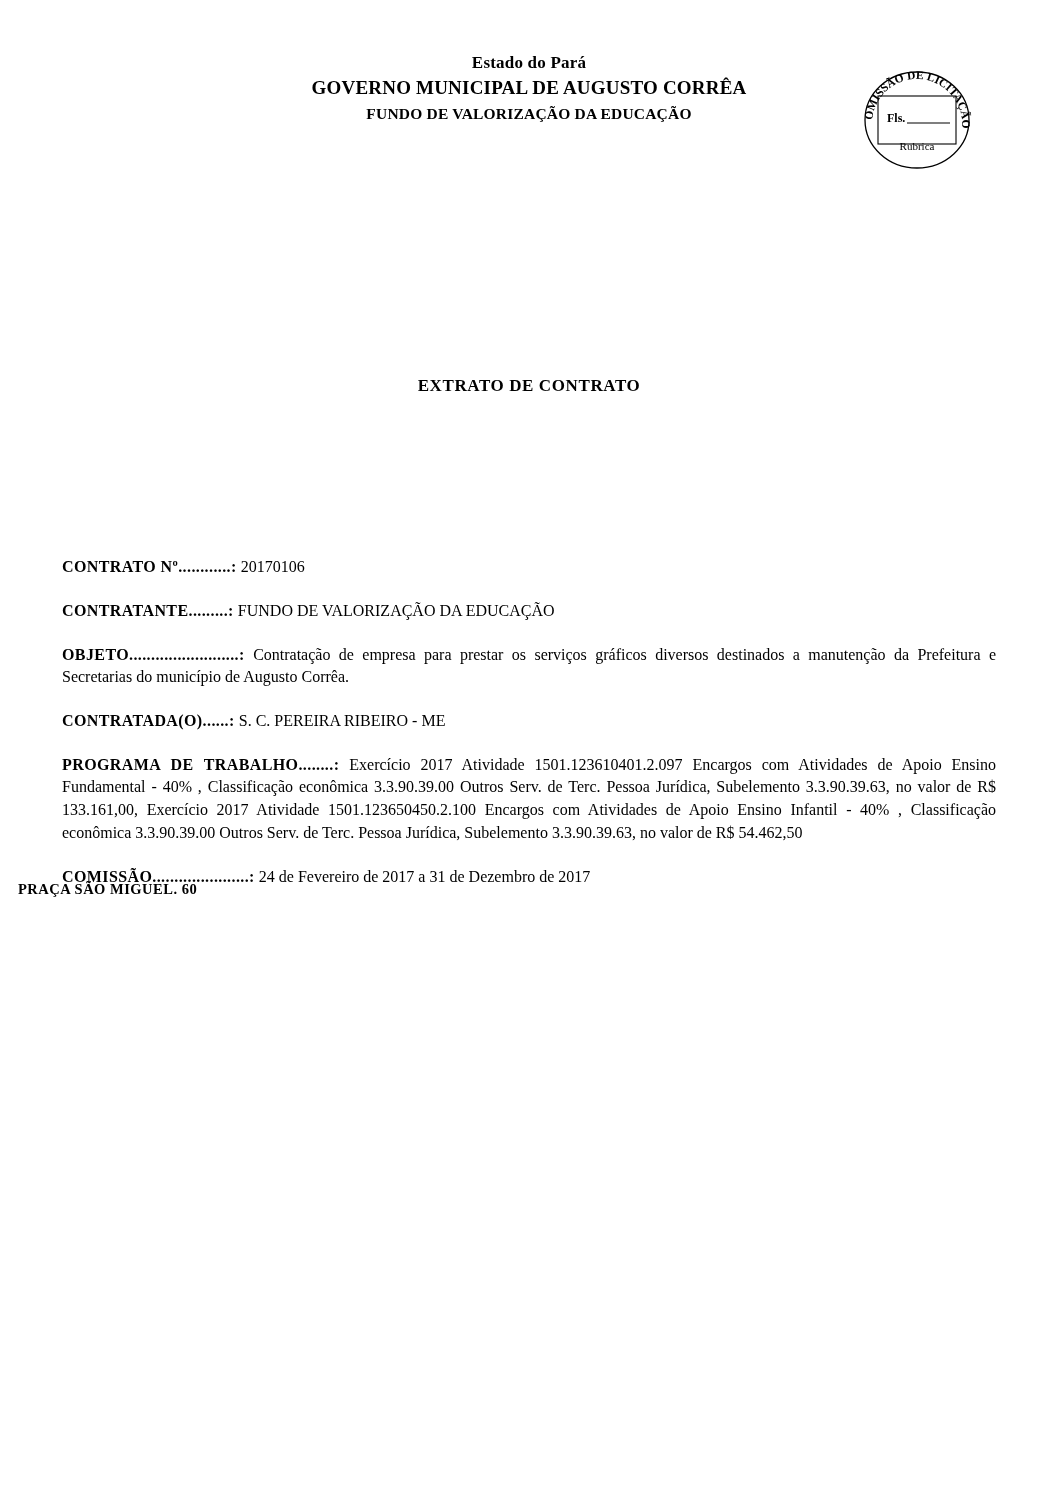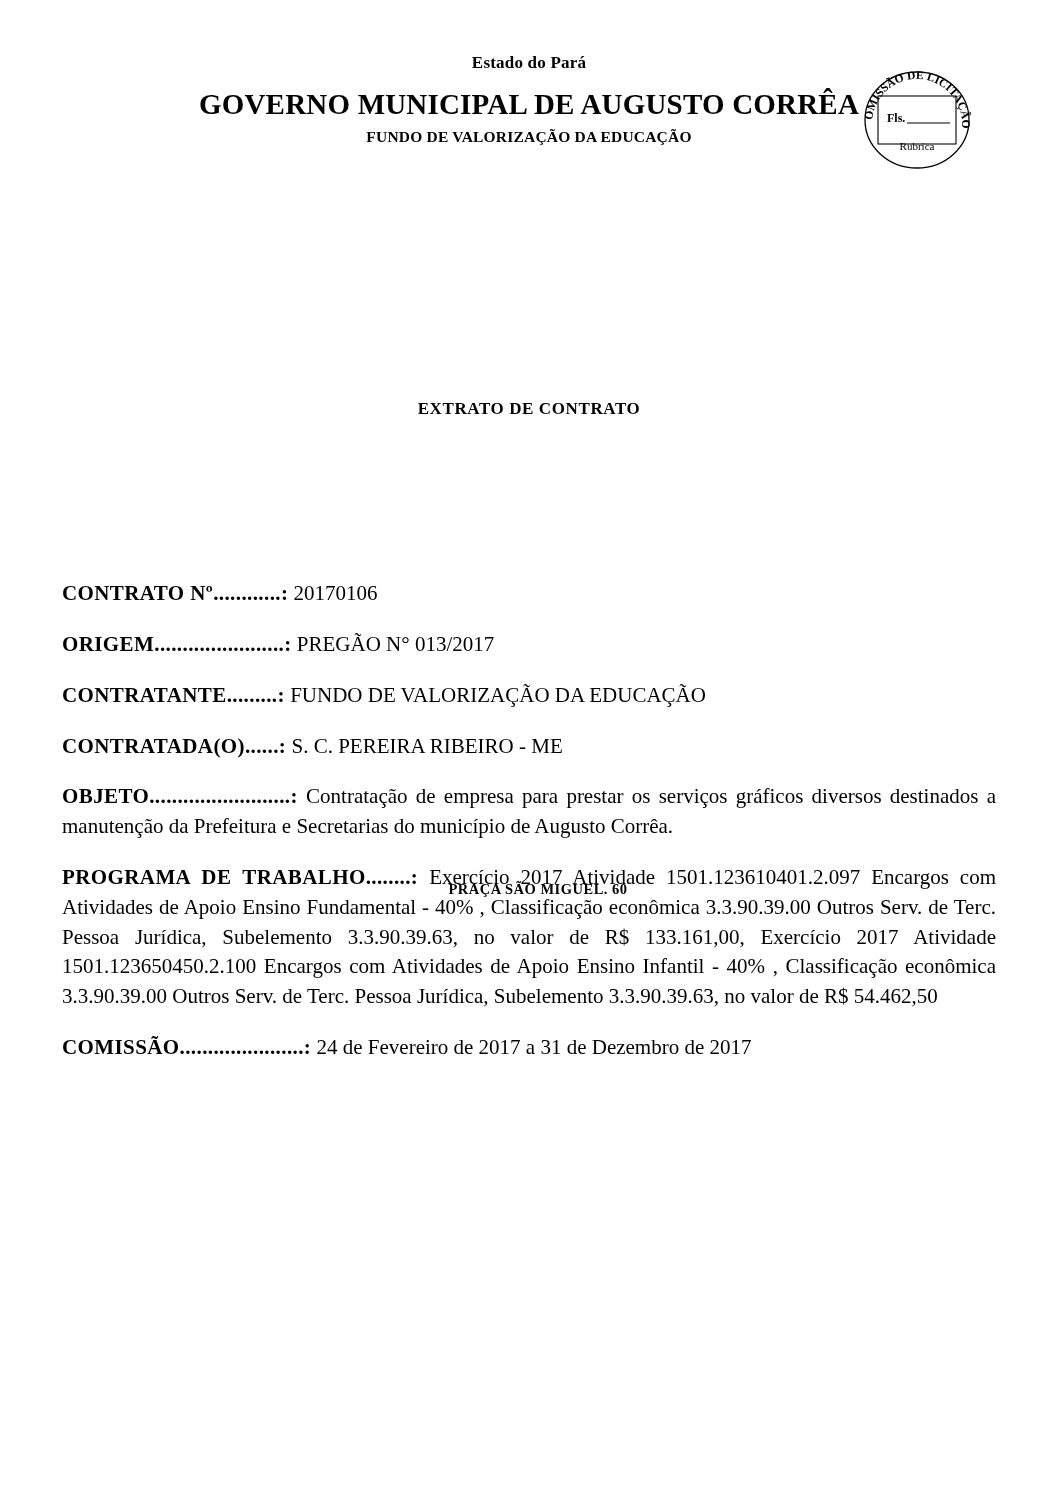--- a/index.html
+++ b/index.html
@@ -28,25 +28,25 @@
     position: relative;
     text-align: center;
   }
   .header .line1 {
     font-size: 17px;
     font-weight: bold;
     letter-spacing: 0.2px;
     line-height: 1.25;
   }
   .header .line2 {
-    font-size: 29px;
+    font-size: 19px;
     font-weight: bold;
     letter-spacing: 0.2px;
     line-height: 1.3;
-    margin-top: 13px;
+    margin-top: 3px;
   }
   .header .line3 {
     font-size: 15.5px;
     font-weight: bold;
     letter-spacing: 0.2px;
     line-height: 1.3;
     margin-top: 3px;
   }
 
   
@@ -64,21 +64,21 @@
     text-align: center;
     font-size: 17px;
     font-weight: bold;
     letter-spacing: 0.6px;
     margin-top: 252px;
   }
 
   
   .body {
     margin-top: 160px;
-    font-size: 21px;
+    font-size: 16px;
     line-height: 1.42;
   }
   .field {
     margin-bottom: 21px;
     text-align: justify;
   }
   .field .lbl {
     font-weight: bold;
     letter-spacing: 0.4px;
   }
@@ -90,21 +90,21 @@
     text-justify: inter-word;
   }
   .field.just .val { }
 
   
   .footer {
     position: absolute;
     left: 18px;
     right: 0;
     bottom: 172px;
-    text-align: center;
+    text-align: left;
     font-size: 14.5px;
     font-weight: bold;
     letter-spacing: 0.5px;
   }
 </style>
 </head>
 <body>
 
 <div class="page">
 
@@ -131,34 +131,31 @@
   </div>
 
   <div class="doc-title">EXTRATO DE CONTRATO</div>
 
   <div class="body">
 
     <p class="field">
       <span class="lbl">CONTRATO  Nº............:</span><span class="val"> 20170106</span>
     </p>
 
-    <p class="field">
-      <span class="lbl">ORIGEM.......................:</span><span class="val"> PREGÃO N° 013/2017</span>
-    </p>
 
     <p class="field">
       <span class="lbl">CONTRATANTE.........:</span><span class="val"> FUNDO DE VALORIZAÇÃO DA EDUCAÇÃO</span>
     </p>
 
+    <p class="field just">
+      <span class="lbl">OBJETO.........................:</span><span class="val"> Contratação de empresa para prestar os serviços gráficos diversos destinados a manutenção da Prefeitura e Secretarias do município de Augusto Corrêa.</span>
+    </p>
+
     <p class="field">
       <span class="lbl">CONTRATADA(O)......:</span><span class="val"> S. C. PEREIRA RIBEIRO - ME</span>
-    </p>
-
-    <p class="field just">
-      <span class="lbl">OBJETO.........................:</span><span class="val"> Contratação de empresa para prestar os serviços gráficos diversos destinados a manutenção da Prefeitura e Secretarias do município de Augusto Corrêa.</span>
     </p>
 
 
     <p class="field just">
       <span class="lbl">PROGRAMA  DE  TRABALHO........:</span><span class="val"> Exercício 2017 Atividade 1501.123610401.2.097 Encargos com Atividades de Apoio Ensino Fundamental - 40% , Classificação econômica 3.3.90.39.00 Outros Serv. de Terc.  Pessoa Jurídica, Subelemento 3.3.90.39.63, no valor de R$ 133.161,00, Exercício 2017 Atividade 1501.123650450.2.100 Encargos com Atividades de Apoio Ensino Infantil - 40% , Classificação econômica 3.3.90.39.00 Outros Serv. de Terc. Pessoa Jurídica, Subelemento 3.3.90.39.63, no valor de R$ 54.462,50</span>
     </p>
 
     <p class="field">
       <span class="lbl">COMISSÃO......................:</span><span class="val"> 24 de Fevereiro de 2017 a 31 de Dezembro de 2017</span>
     </p>

